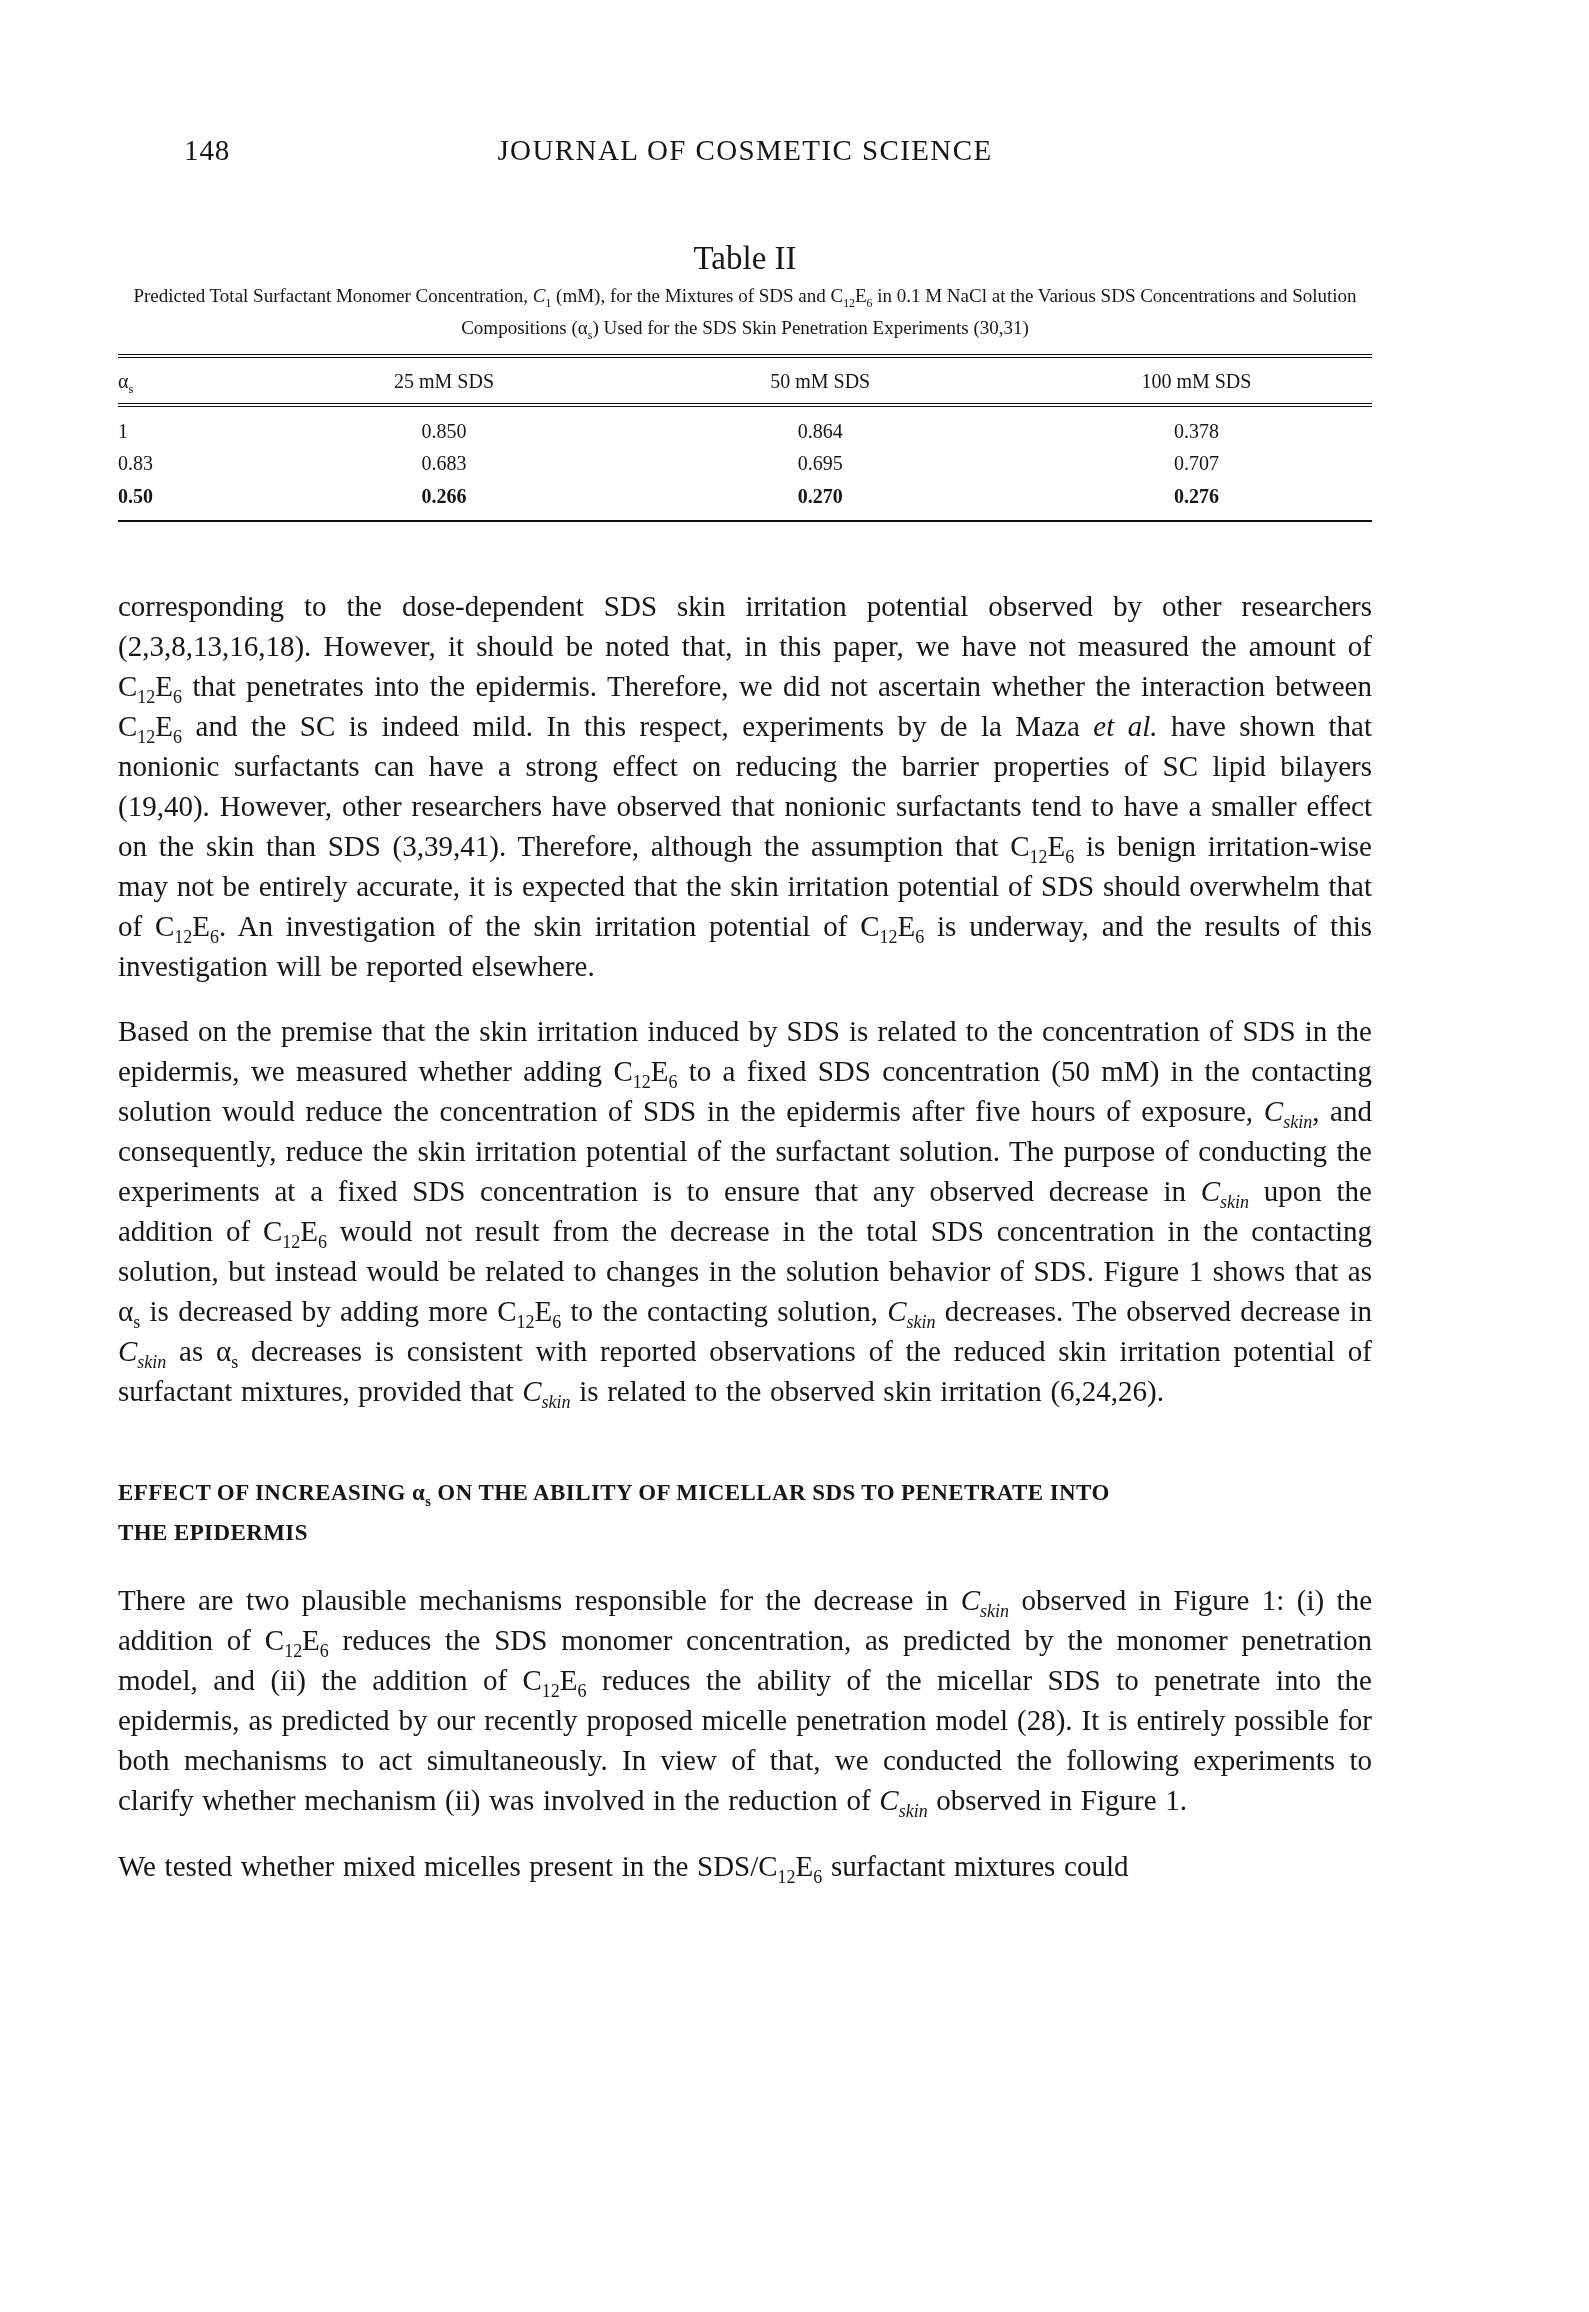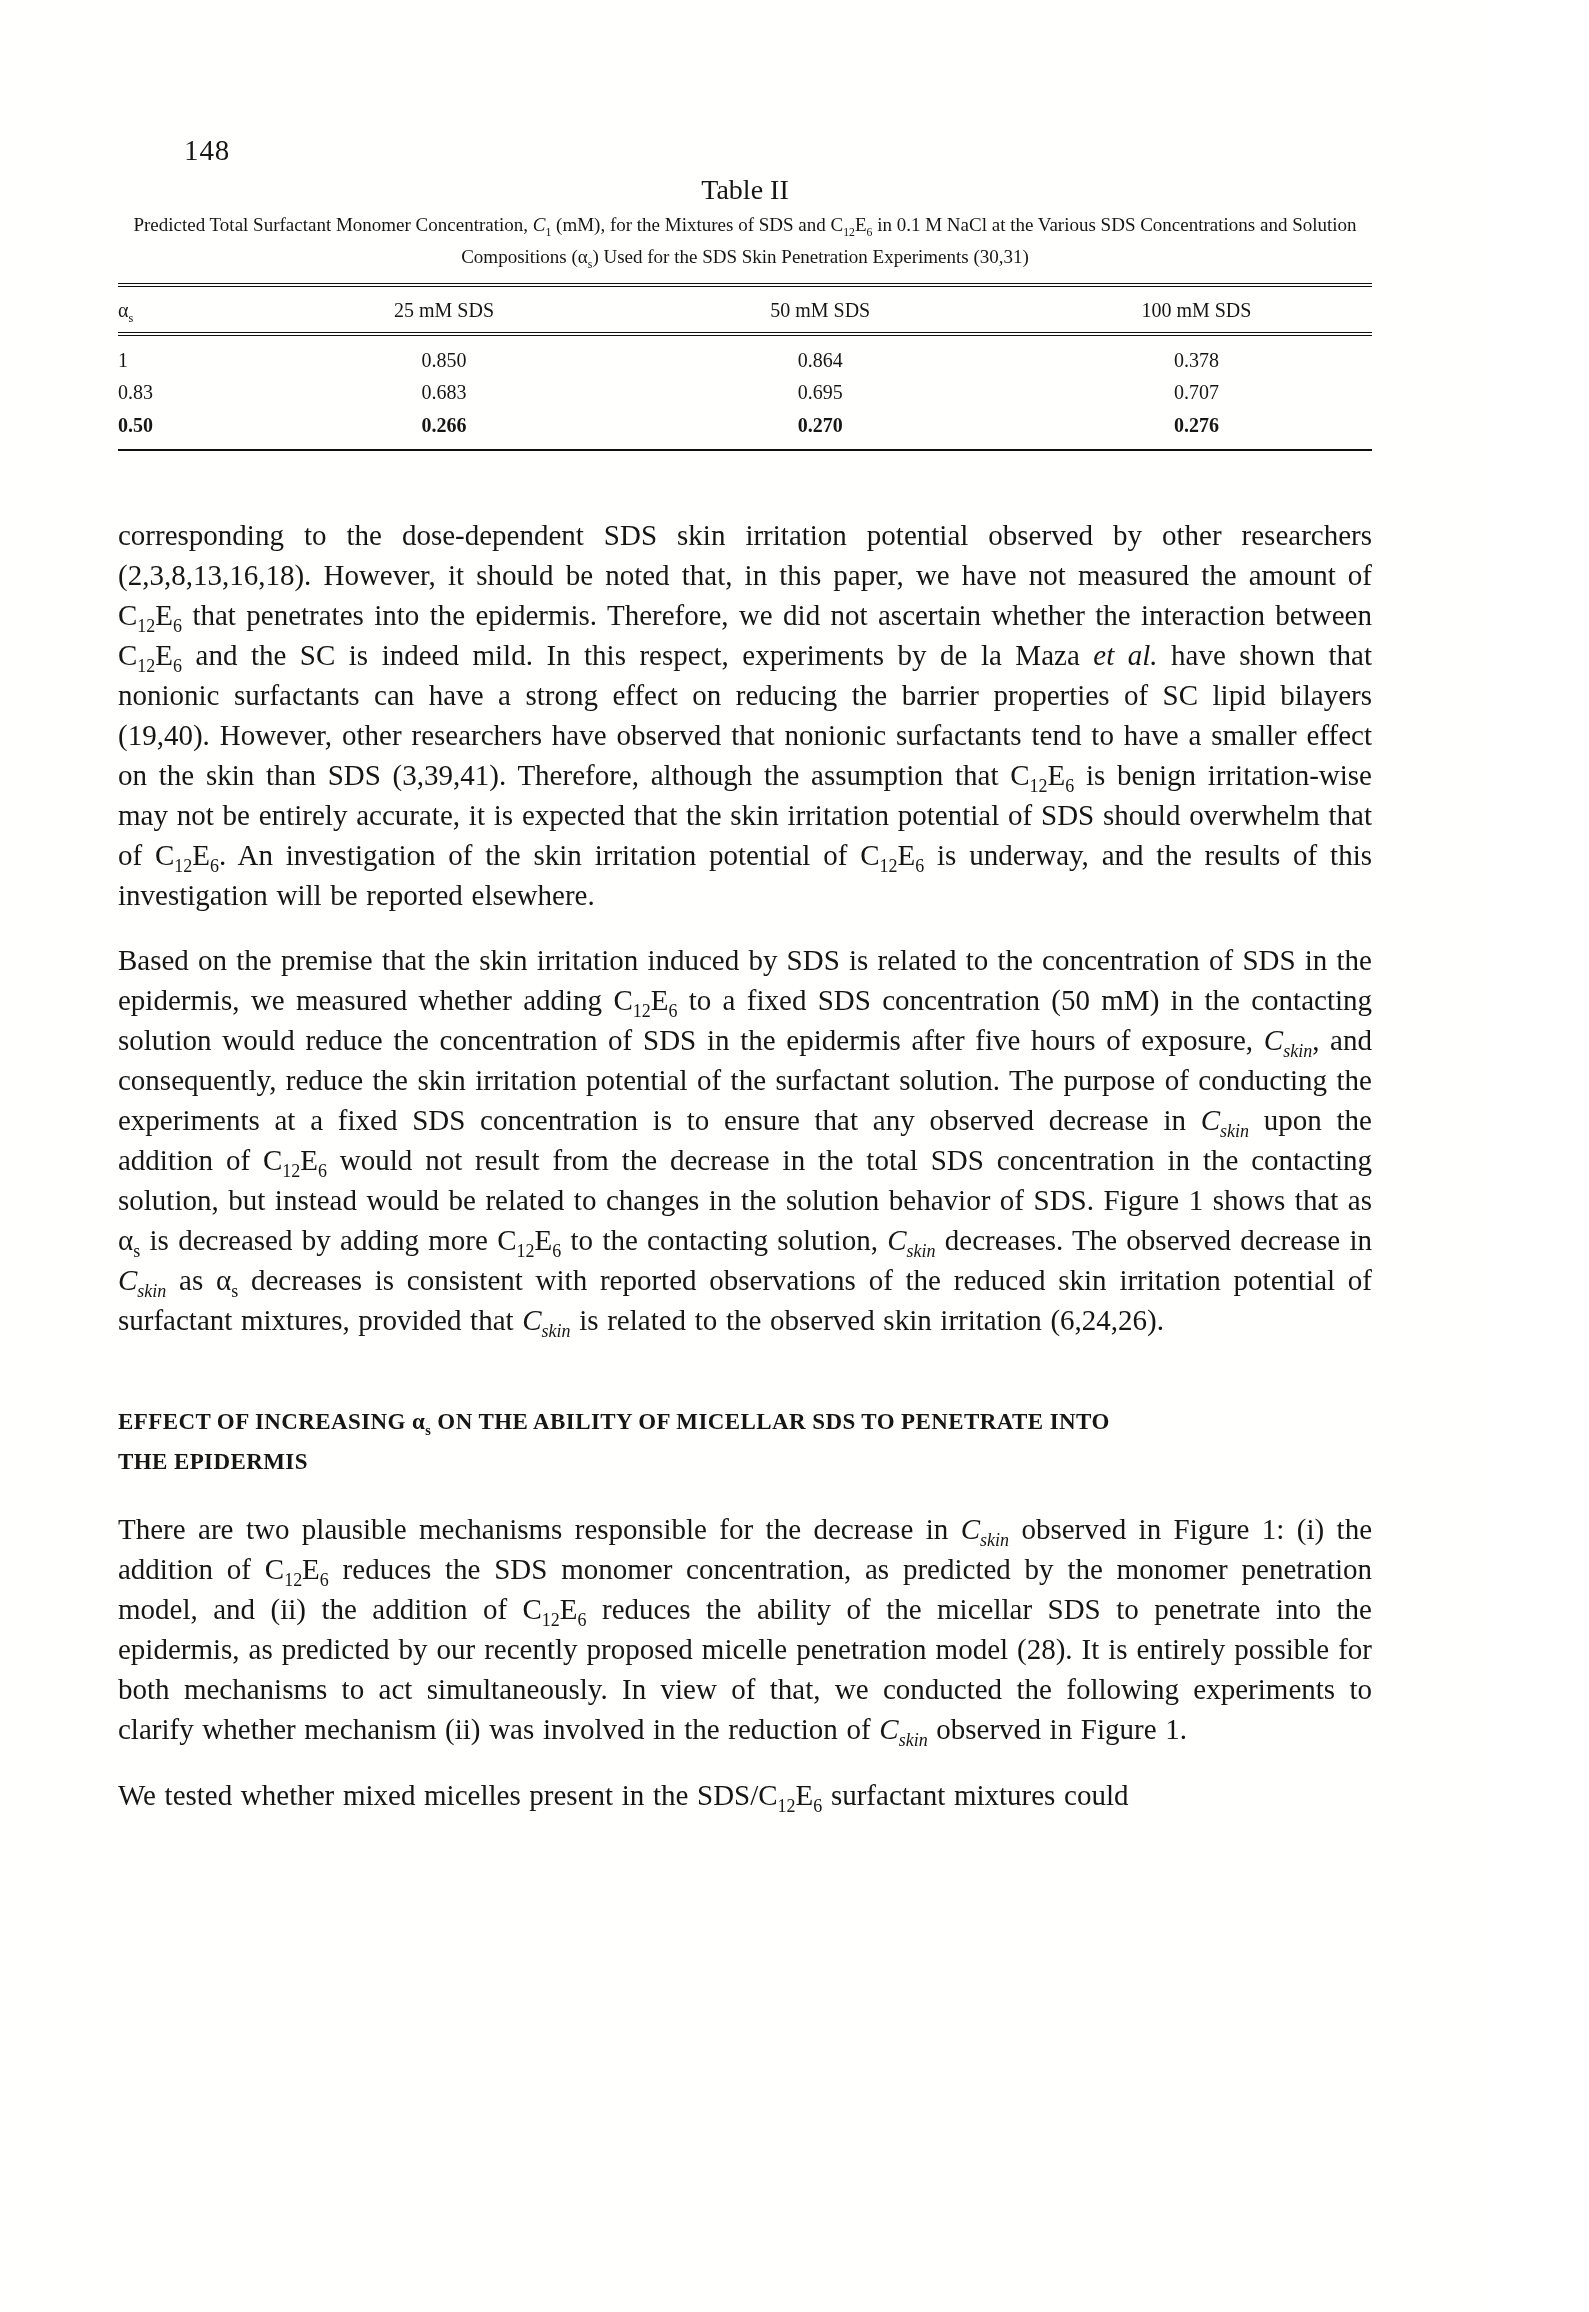--- a/index.html
+++ b/index.html
@@ -13,21 +13,21 @@
     color: #161616;
     font-family: "Liberation Serif", "DejaVu Serif", serif;
     overflow: hidden;
   }
   
   .pagehead { position: relative; height: 40px; font-size: 29px; }
   .pageno { position: absolute; left: 66px; top: 0; letter-spacing: 0.9px; }
   .jtitle { display: block; text-align: center; letter-spacing: 1.4px; }
 
   
-  .tabtitle { text-align: center; font-size: 28px; }
+  .tabtitle { text-align: center; margin-top: 66px; font-size: 33px; }
   .tabcaption { text-align: center; font-size: 19px; line-height: 32px; margin-top: 2.8px; }
   table.datatable {
     width: 100%;
     border-collapse: collapse;
     margin-top: 10px;
     border-top: 4.7px double #101010;
     border-bottom: 2.8px solid #101010;
     font-size: 20px;
   }
   table.datatable th {
@@ -62,20 +62,21 @@
   }
   sub { font-size: 62%; line-height: 0; }
 </style>
 </head>
 <body>
 
 <div class="page">
 
   <header class="pagehead">
     <span class="pageno">148</span>
+    <span class="jtitle">JOURNAL OF COSMETIC SCIENCE</span>
   </header>
 
   <section>
     <div class="tabtitle">Table II</div>
     <div class="tabcaption">Predicted Total Surfactant Monomer Concentration, <i>C</i><sub>1</sub> (mM), for the Mixtures of SDS and C<sub>12</sub>E<sub>6</sub> in 0.1 M NaCl at the Various SDS Concentrations and Solution Compositions (α<sub>s</sub>) Used for the SDS Skin Penetration Experiments (30,31)</div>
 
     <table class="datatable">
       <thead>
         <tr>
           <th class="c1">α<sub>s</sub></th>

